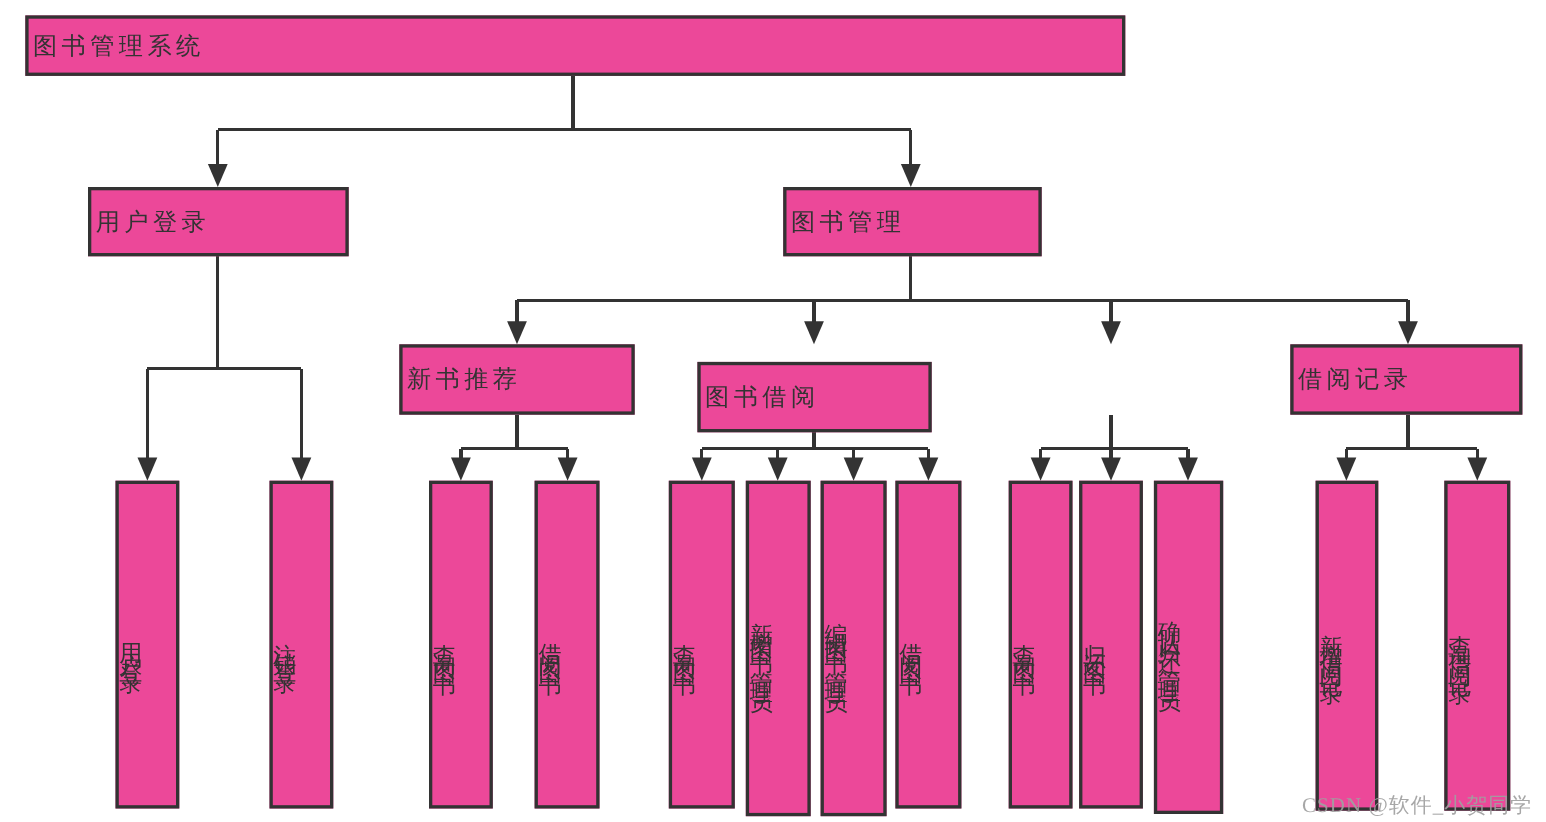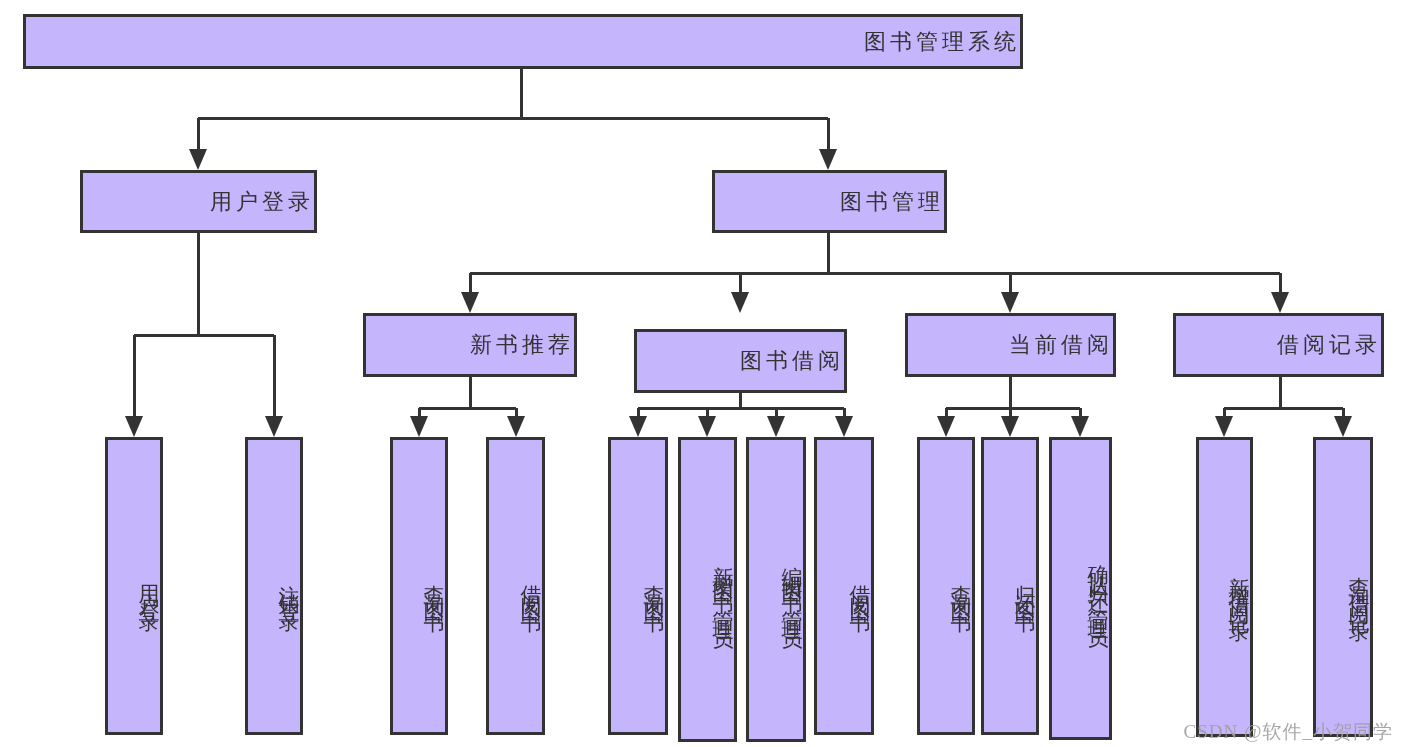--- a/index.html
+++ b/index.html
@@ -14,24 +14,24 @@
   }
   .wires {
     position: absolute;
     left: 0; top: 0;
     width: 1405px; height: 747px;
     pointer-events: none;
   }
   .node {
     position: absolute;
     border: 3px solid #333333;
-    background: #c4b5fd;
+    background: #ec4899;
     display: flex;
     align-items: center;
-    justify-content: flex-end;
+    justify-content: flex-start;
   }
   .hlabel {
     font-size: 22px;
     color: #333333;
     letter-spacing: 4px;
     text-indent: 4px;
     white-space: nowrap;
   }
   .vlabel {
     writing-mode: vertical-rl;
@@ -110,23 +110,20 @@
   <div class="node" style="left:712px; top:170px; width:235px; height:63px;">
     <span class="hlabel">图书管理</span>
   </div>
 
   <div class="node" style="left:363px; top:313px; width:214px; height:64px;">
     <span class="hlabel">新书推荐</span>
   </div>
   <div class="node" style="left:634px; top:329px; width:213px; height:64px;">
     <span class="hlabel">图书借阅</span>
   </div>
-  <div class="node" style="left:905px; top:313px; width:211px; height:64px;">
-    <span class="hlabel">当前借阅</span>
-  </div>
   <div class="node" style="left:1173px; top:313px; width:211px; height:64px;">
     <span class="hlabel">借阅记录</span>
   </div>
 
   <div class="node" style="left:105px; top:437px; width:58px; height:298px;">
     <span class="vlabel">用户登录</span>
   </div>
   <div class="node" style="left:245px; top:437px; width:58px; height:298px;">
     <span class="vlabel">注销登录</span>
   </div>

